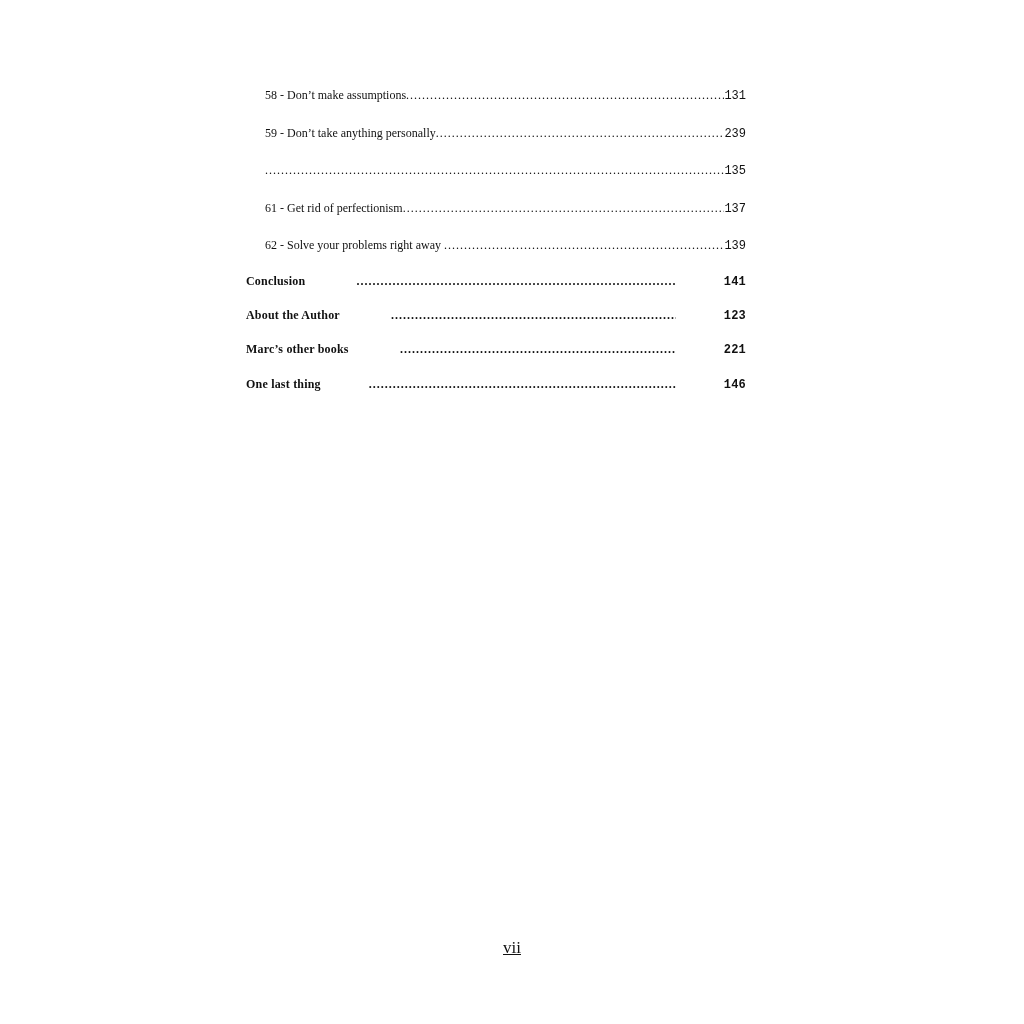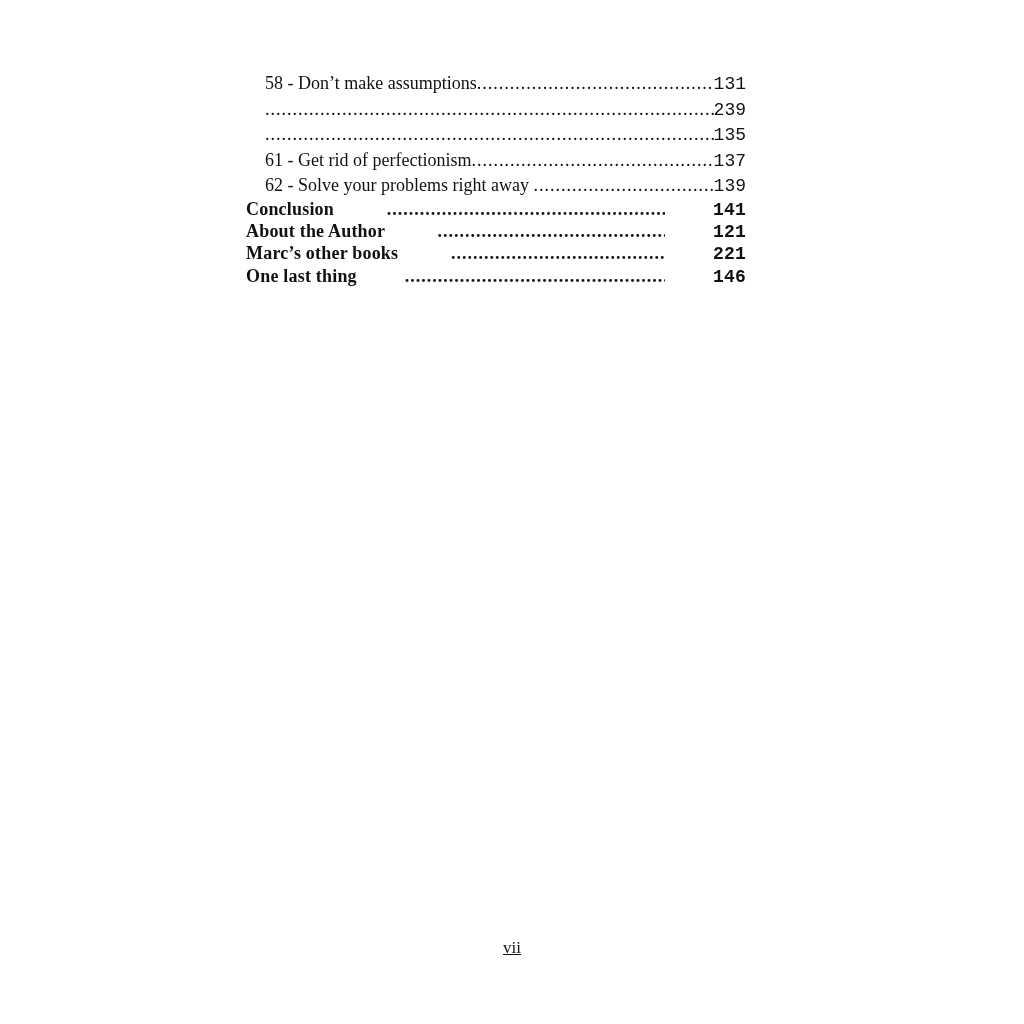--- a/index.html
+++ b/index.html
@@ -20,21 +20,22 @@
   }
   .toc {
     position: absolute;
     left: 246px;
     top: 71px;
     width: 500px;
   }
   .toc-row {
     display: flex;
     align-items: baseline;
-    font-size: 18px;
+    font-size: 12px;
+    margin-top: 12px;
   }
   .toc-row.regular {
     padding-left: 19px;
     line-height: 24.5px;
     font-weight: normal;
   }
   .toc-row.bold {
     padding-left: 0;
     line-height: 21.4px;
     font-weight: bold;
@@ -77,20 +78,21 @@
 
 <div class="page">
 
   <div class="toc">
       <div class="toc-row regular">
       <span class="toc-label">58 - Don’t make assumptions</span>
       <span class="toc-dots"></span>
       <span class="toc-page">131</span>
     </div>
       <div class="toc-row regular">
+      <span class="toc-label">59 - Don’t take anything personally</span>
       <span class="toc-dots"></span>
       <span class="toc-page">239</span>
     </div>
       <div class="toc-row regular">
       <span class="toc-dots"></span>
       <span class="toc-page">135</span>
     </div>
       <div class="toc-row regular">
       <span class="toc-label">61 - Get rid of perfectionism</span>
       <span class="toc-dots"></span>
@@ -102,21 +104,21 @@
       <span class="toc-page">139</span>
     </div>
       <div class="toc-row bold">
       <span class="toc-label">Conclusion </span>
       <span class="toc-dots"></span>
       <span class="toc-page">141</span>
     </div>
       <div class="toc-row bold">
       <span class="toc-label">About the Author </span>
       <span class="toc-dots"></span>
-      <span class="toc-page">121</span>
+      <span class="toc-page">123</span>
     </div>
       <div class="toc-row bold">
       <span class="toc-label">Marc’s other books </span>
       <span class="toc-dots"></span>
       <span class="toc-page">221</span>
     </div>
       <div class="toc-row bold">
       <span class="toc-label">One last thing</span>
       <span class="toc-dots"></span>
       <span class="toc-page">146</span>

